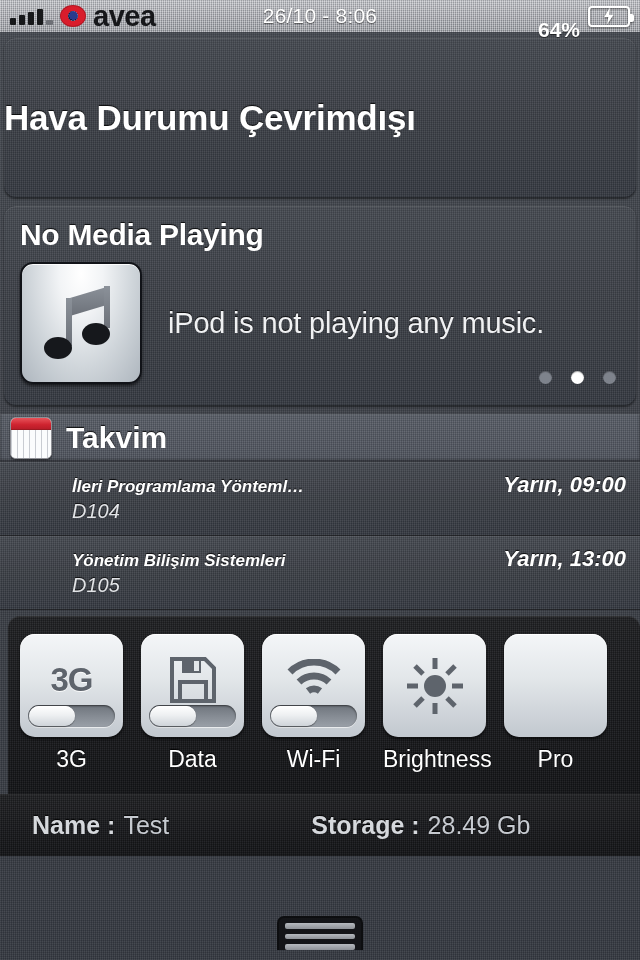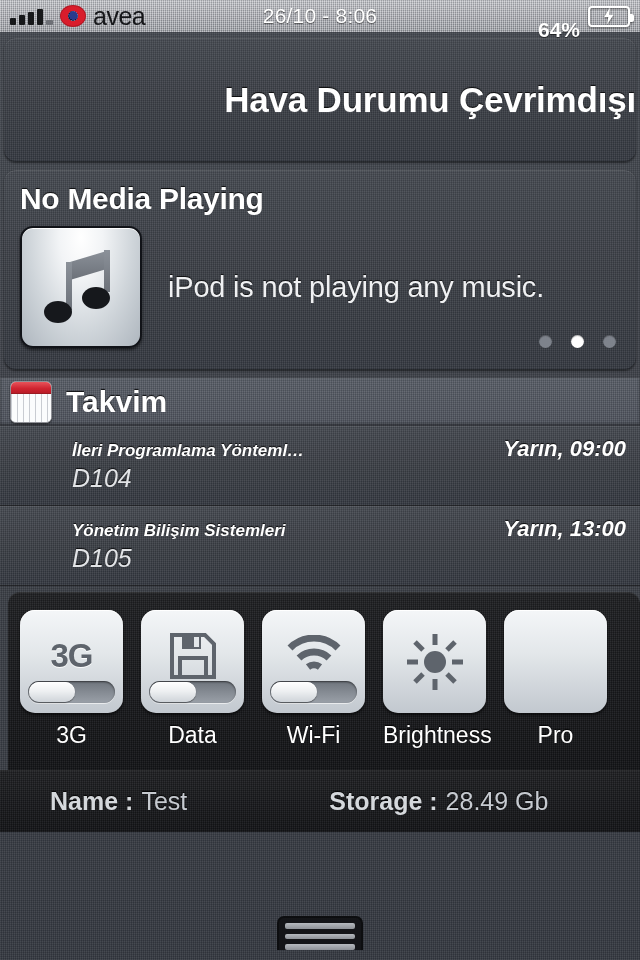--- a/index.html
+++ b/index.html
@@ -80,21 +80,21 @@
     position: relative;
     box-shadow: inset 0 0 0 1px rgba(0,0,0,.18);
   }
   .carrier-logo::after {
     content: ""; position: absolute; left: 50%; top: 50%;
     width: 10px; height: 10px; margin: -5px 0 0 -5px;
     border-radius: 50%;
     background: radial-gradient(circle at 55% 45%, #2a3a8c 0 55%, #101a44 56% 100%);
   }
   .carrier-name {
-    font-size: 25px; font-weight: 400; letter-spacing: -.5px;
+    font-size: 29px; font-weight: 700; letter-spacing: -.5px;
     color: #16171a; line-height: 1;
   }
   .sb-time {
     font-size: 21px; font-weight: normal; color: #ffffff;
     text-shadow: 0 1px 1px rgba(0,0,0,.55);
     letter-spacing: .2px;
   }
   .sb-batt-pct {
     font-size: 21px; font-weight: bold; color: #ffffff;
     text-shadow: 0 1px 1px rgba(0,0,0,.55);
@@ -114,23 +114,23 @@
     position: absolute; left: 50%; top: 50%;
     transform: translate(-50%,-50%);
     width: 12px; height: 17px;
     background: #ffffff;
     clip-path: polygon(58% 0, 10% 56%, 44% 56%, 34% 100%, 88% 42%, 52% 42%);
   }
 
   #weather-panel {
     position: relative;
     margin: 6px 4px 0 4px;
-    height: 124px;
+    height: 160px;
     border-radius: 12px;
-    display: flex; align-items: center; justify-content: flex-end;
+    display: flex; align-items: center; justify-content: flex-start;
     box-shadow: inset 0 1px 0 rgba(255,255,255,.10),
                 inset 0 -1px 0 rgba(0,0,0,.35),
                 0 1px 2px rgba(0,0,0,.45);
     overflow: hidden;
   }
   #weather-title {
     font-size: 35px; font-weight: bold; color: #ffffff;
     text-shadow: 0 -1px 1px rgba(0,0,0,.85), 0 1px 0 rgba(255,255,255,.08);
     letter-spacing: -.2px;
   }
@@ -216,21 +216,21 @@
     text-shadow: 0 -1px 1px rgba(0,0,0,.85);
     white-space: nowrap; overflow: hidden;
   }
   .event-time {
     margin-left: auto; padding-left: 14px;
     font-size: 22px; font-style: italic; font-weight: bold; color: #ffffff;
     text-shadow: 0 -1px 1px rgba(0,0,0,.85);
     white-space: nowrap;
   }
   .event-loc {
-    font-size: 25px; font-style: italic; color: #e2e4e7; margin-top: 2px;
+    font-size: 20px; font-style: italic; color: #e2e4e7; margin-top: 2px;
     text-shadow: 0 -1px 1px rgba(0,0,0,.8);
   }
 
   
   #toggles-panel {
     position: relative;
     margin-top: 6px;
     height: 178px;
     border-radius: 12px 12px 0 0;
     padding-top: 18px;
@@ -277,21 +277,21 @@
     white-space: nowrap;
   }
 
   
   #info-bar {
     height: 62px;
     display: flex; align-items: center;
     box-shadow: inset 0 1px 0 rgba(255,255,255,.05);
   }
   .info-item { display: flex; align-items: baseline; gap: 8px; }
-  .info-item.name { margin-left: 50px; }
+  .info-item.name { margin-left: 32px; }
   .info-item.storage { margin-left: 142px; }
   .info-key {
     font-size: 25px; font-weight: bold; color: #d5d8dc;
     text-shadow: 0 -1px 1px rgba(0,0,0,.9);
   }
   .info-val {
     font-size: 25px; color: #c6cad0;
     text-shadow: 0 -1px 1px rgba(0,0,0,.9);
   }
 

